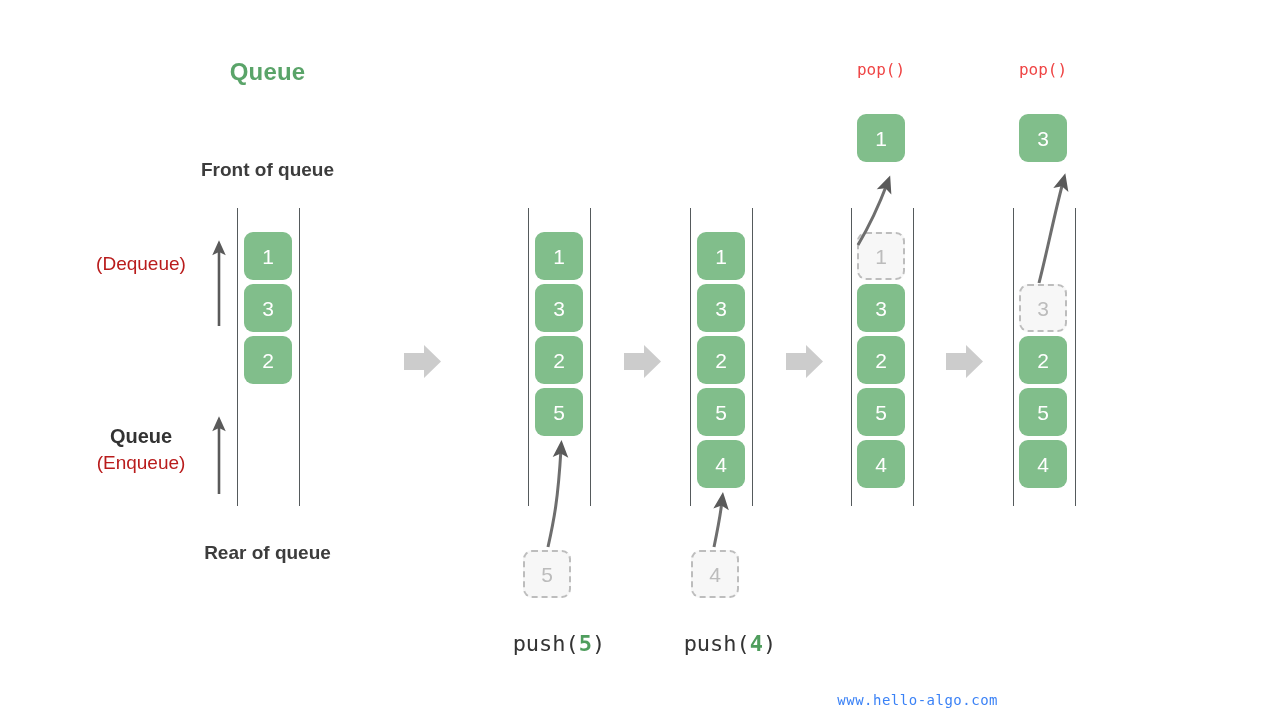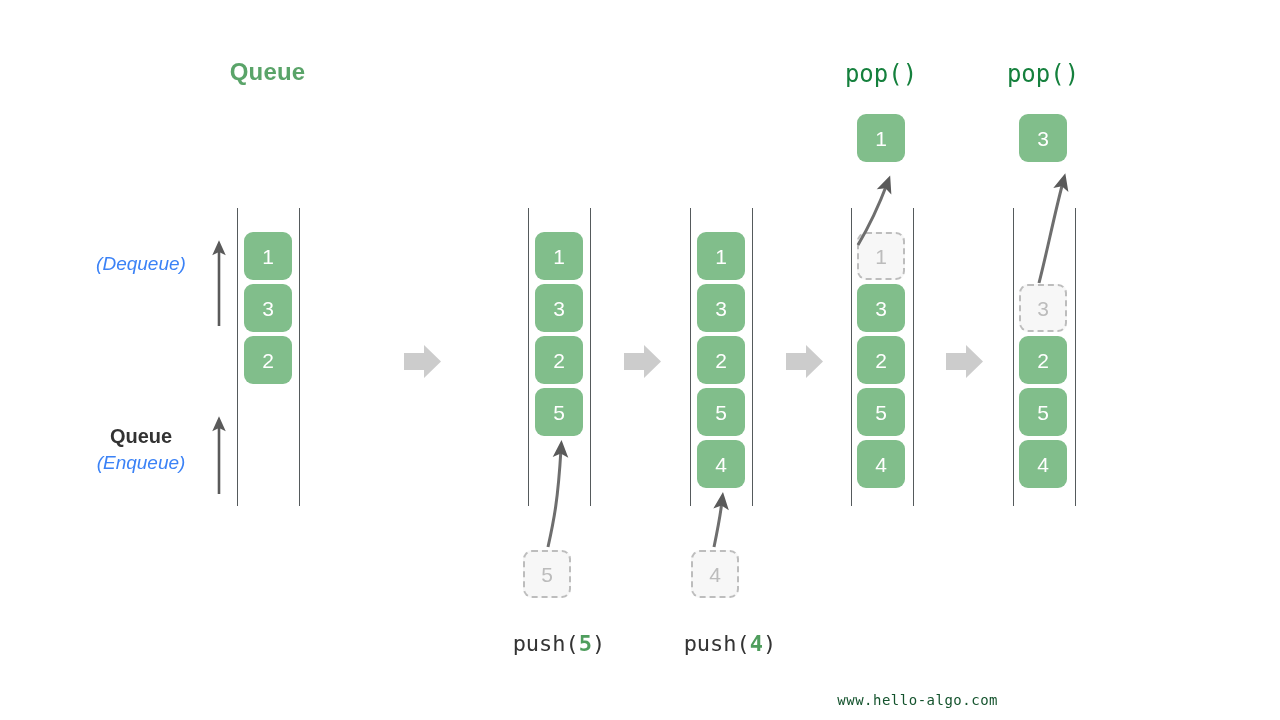--- a/index.html
+++ b/index.html
@@ -61,22 +61,21 @@
   .side-label .bold {
     display: block;
     font-size: 20px;
     font-weight: bold;
     line-height: 26px;
   }
   .side-label .sub {
     display: block;
     font-size: 19px;
     line-height: 27px;
-    color: #3b82f6;
-    font-style: italic;
+    color: #b91c1c;
   }
   .side-pop  { left: 46px; top: 250px; }
   .side-push { left: 46px; top: 423px; }
 
   
   .col { position: absolute; }
   .rail {
     position: absolute;
     width: 1px;
     background: #555a5c;
@@ -103,22 +102,22 @@
     border: 2px dashed #bdbdbd;
     color: #bcbcbc;
   }
 
   
   .op-head {
     position: absolute;
     width: 160px;
     text-align: center;
     font-family: "DejaVu Sans Mono", "Liberation Mono", monospace;
-    font-size: 24px;
-    color: #15803d;
+    font-size: 16px;
+    color: #ef4444;
     letter-spacing: 0px;
   }
 
   
   .op-caption {
     position: absolute;
     width: 200px;
     text-align: center;
     font-family: "DejaVu Sans Mono", "Liberation Mono", monospace;
     font-size: 22px;
@@ -126,40 +125,42 @@
   }
   .op-caption .arg { color: #4f9d5d; font-weight: bold; }
 
   
   .watermark {
     position: absolute;
     right: 18px;
     bottom: 12px;
     font-family: "DejaVu Sans Mono", "Liberation Mono", monospace;
     font-size: 14px;
-    color: #14532d;
+    color: #3b82f6;
     letter-spacing: .5px;
   }
 
   svg.overlay {
     position: absolute;
     left: 0; top: 0;
     width: 1280px;
     height: 720px;
     pointer-events: none;
   }
 </style>
 </head>
 <body>
 
 <div class="stage">
 
   <div class="title-queue">Queue</div>
 
-
+  <div class="lbl-front">Front of queue</div>
+
+  <div class="lbl-rear">Rear of queue</div>
 
   <div class="side-label side-pop">
     <span class="sub">(Dequeue)</span>
   </div>
 
   <div class="side-label side-push">
     <span class="bold">Queue</span>
     <span class="sub">(Enqueue)</span>
   </div>
 

